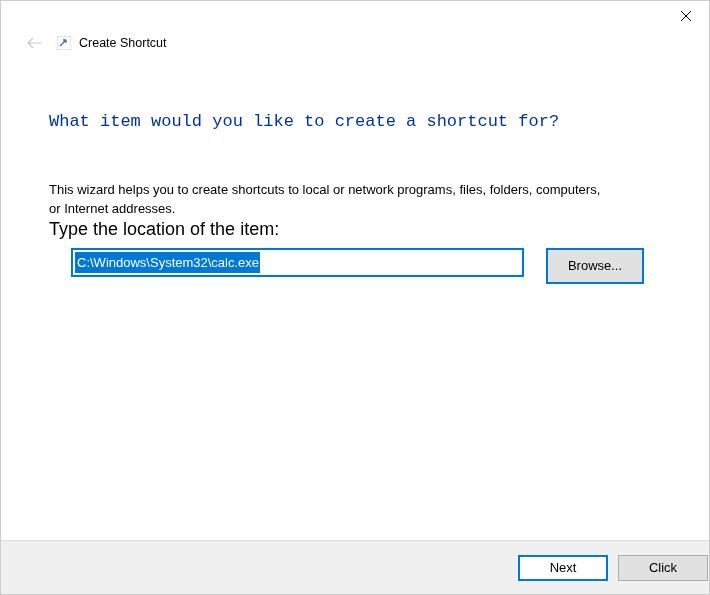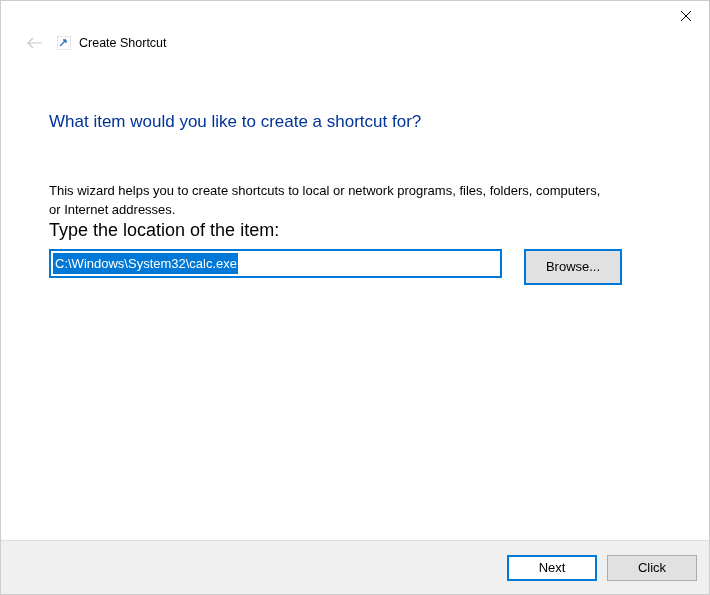--- a/index.html
+++ b/index.html
@@ -56,37 +56,39 @@
       color: #000;
     }
     .content {
       padding: 55px 48px 0 48px;
     }
     .heading {
       color: #003399;
       font-size: 17px;
       font-weight: 400;
       margin-bottom: 50px;
+      font-family: Liberation Mono, monospace;
     }
     .description {
       font-size: 13px;
       color: #000;
       line-height: 1.45;
       max-width: 560px;
     }
     .input-label {
       font-size: 18px;
       color: #000;
       margin-bottom: 8px;
     }
     .input-row {
       display: flex;
       align-items: stretch;
       gap: 22px;
       margin-bottom: 47px;
+      margin-left: 22px;
     }
     .location-input {
       width: 453px;
       height: 29px;
       border: 2px solid #0078d7;
       padding: 1px 4px;
       font-family: "Segoe UI", Tahoma, sans-serif;
       font-size: 13px;
       color: #fff;
       background: #fff;
@@ -123,21 +125,21 @@
       position: absolute;
       bottom: 0;
       left: 0;
       right: 0;
       height: 54px;
       background: #f0f0f0;
       border-top: 1px solid #dfdfdf;
       display: flex;
       justify-content: flex-end;
       align-items: center;
-      padding-right: 12px;
+      padding-right: 1px;
       gap: 10px;
     }
     .footer button {
       width: 90px;
       height: 26px;
       font-family: "Segoe UI", Tahoma, sans-serif;
       font-size: 13px;
       cursor: pointer;
     }
     .next-btn {

